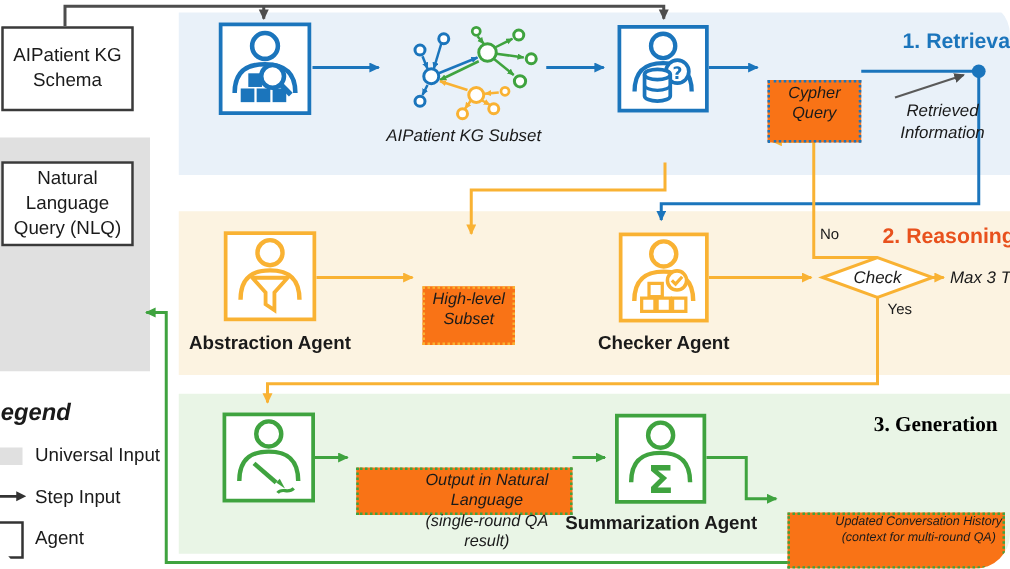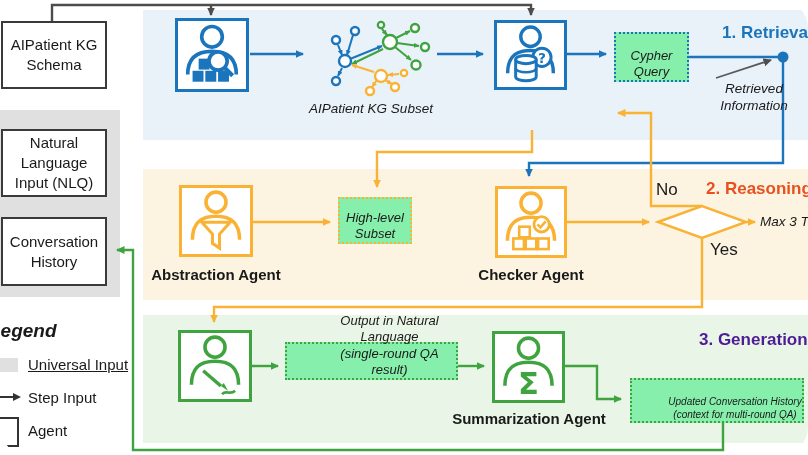--- a/index.html
+++ b/index.html
@@ -7,29 +7,29 @@
         font-family:"Liberation Sans","DejaVu Sans",sans-serif;color:#1a1a1a;border-radius:28px;}
   .panel{position:absolute;}
   .panel-blue{left:143px;top:10px;width:665px;height:130px;background:#e9f1f9;}
   .panel-beige{left:143px;top:169px;width:665px;height:131px;background:#fcf3e1;}
   .panel-green{left:143px;top:315px;width:665px;height:128px;background:#e9f5e6;}
   .gray-panel{position:absolute;left:0;top:110px;width:120px;height:187px;background:#e0e0e0;}
   .inbox{position:absolute;background:#fff;border:2px solid #3a3a3a;display:flex;align-items:center;
          justify-content:center;text-align:center;font-size:15px;line-height:1.32;}
   .agent{position:absolute;background:#fff;border:3px solid;box-sizing:border-box;}
   .agent.blue{border-color:#1b75bc;} .agent.yellow{border-color:#f9b233;} .agent.green{border-color:#3fa33f;}
-  .dotted{position:absolute;background:#86efac;border:2px dotted;box-sizing:border-box;display:flex;
-          align-items:flex-end;justify-content:center;text-align:center;font-style:italic;font-size:13px;line-height:1.25;}
+  .dotted{position:absolute;background:#f97316;border:2px dotted;box-sizing:border-box;display:flex;
+          align-items:flex-start;justify-content:center;text-align:center;font-style:italic;font-size:13px;line-height:1.25;margin-top:32px;}
   .dotted.blue{border-color:#1b75bc;} .dotted.yellow{border-color:#f9b233;} .dotted.green{border-color:#3fa33f;padding-left:36px;}
   .albl{position:absolute;font-weight:bold;font-size:15px;text-align:center;line-height:1.18;}
   .ann{position:absolute;font-style:italic;font-size:13.5px;text-align:center;line-height:1.25;}
   .preline{white-space:pre-line;}
   .sect{position:absolute;font-weight:bold;font-size:17px;white-space:nowrap;}
-  .t1{color:#1b75bc;} .t2{color:#e8511d;} .t3{color:#4c1d95;}
-  .plain{position:absolute;font-size:17px;}
+  .t1{color:#1b75bc;} .t2{color:#e8511d;} .t3{color:#000000;font-family:Liberation Serif, serif;}
+  .plain{position:absolute;font-size:12px;}
   svg.overlay{position:absolute;left:0;top:0;width:808px;height:455px;pointer-events:none;}
   .legend-title{position:absolute;left:-11px;top:320px;font-size:19px;font-weight:bold;font-style:italic;}
   .legend-label{position:absolute;left:28px;font-size:15px;}
   .swatch{position:absolute;left:-6px;top:358px;width:24px;height:14px;background:#e0e0e0;}
   .legend-agent-box{position:absolute;left:-8px;top:417px;width:23px;height:26px;border:2.5px solid #333;background:#fff;}
   .icon-svg{position:absolute;left:0;top:0;width:100%;height:100%;}
 </style>
 </head>
 <body>
 
@@ -80,29 +80,26 @@
     <path d="M565,366 L597,366 L597,399 L621,399" stroke="#3fa33f" stroke-width="2.4" fill="none" marker-end="url(#mG)"></path>
     <path d="M723,423 L723,450 L133,450 L133,250 L117,250" stroke="#3fa33f" stroke-width="2.4" fill="none" marker-end="url(#mG)"></path>
 
     <polygon points="658,222 702,206 746,222 702,238" fill="#fff" stroke="#f9b233" stroke-width="2.4"></polygon>
   </svg>
 
   <div class="inbox" style="left:1px;top:21px;width:102px;height:64px;">
     <span>AIPatient KG Schema</span>
   </div>
   <div class="inbox" style="left:1px;top:129px;width:102px;height:64px;">
-    <span>Natural Language Input (NLQ)</span>
-  </div>
-  <div class="inbox" style="left:1px;top:217px;width:102px;height:65px;">
-    <span>Conversation History</span>
+    <span>Natural Language Query (NLQ)</span>
   </div>
 
   <div class="legend-title">Legend</div>
   <div class="swatch"></div>
-  <div class="legend-label" style="top:356px;text-decoration:underline;">Universal Input</div>
+  <div class="legend-label" style="top:356px;">Universal Input</div>
   <svg style="position:absolute;left:0;top:391px;" width="24" height="12">
     <path d="M0,6 L14,6" stroke="#333" stroke-width="2.2"></path>
       <path d="M13,2 L21,6 L13,10 Z" fill="#333"></path>
   </svg>
   <div class="legend-label" style="top:389px;">Step Input</div>
   <div class="legend-agent-box"></div>
   <div class="legend-label" style="top:422px;">Agent</div>
 
   <div class="sect t1" style="left:722px;top:23px;">1. Retrieval</div>
   <div class="sect t2" style="left:706px;top:179px;">2. Reasoning</div>
@@ -204,20 +201,21 @@
       <rect x="34" y="42" width="9" height="9" stroke="#f9b233" stroke-width="2.2" fill="#fff"></rect>
       <rect x="18" y="32" width="9" height="9" stroke="#f9b233" stroke-width="2.2" fill="#fff"></rect>
       <circle cx="37" cy="30" r="6.5" stroke="#f9b233" stroke-width="2.4" fill="#fff"></circle>
       <path d="M33.5,30 l2.5,2.5 l4.5,-5" stroke="#f9b233" stroke-width="2.2" fill="none"></path>
     </svg>
   </div>
   <div class="albl" style="left:459px;top:266px;width:144px;">Checker Agent</div>
 
   <div class="plain" style="left:656px;top:180px;">No</div>
   <div class="plain" style="left:710px;top:240px;">Yes</div>
+  <div class="ann" style="left:658px;top:206px;width:88px;height:32px;display:flex;align-items:center;justify-content:center;">Check</div>
   <div class="ann" style="left:760px;top:214px;white-space:nowrap;">Max 3 Times</div>
 
   <div class="agent green" style="left:178px;top:330px;width:74px;height:72px;">
     <svg class="icon-svg" viewBox="0 0 56 56">
       <circle cx="28" cy="12" r="8.5" stroke="#3fa33f" stroke-width="3" fill="none"></circle>
       <path d="M8,44 C8,28 17,24 28,24 C39,24 48,28 48,44" stroke="#3fa33f" stroke-width="3" fill="none"></path>
       <path d="M18,32 L33,45" stroke="#3fa33f" stroke-width="3"></path>
       <path d="M33,45 l6,4 l-3.5,-6.5 z" fill="#3fa33f"></path>
       <path d="M34,52 c3,-4 7,1 11,-3" stroke="#3fa33f" stroke-width="2.2" fill="none"></path>
     </svg>

